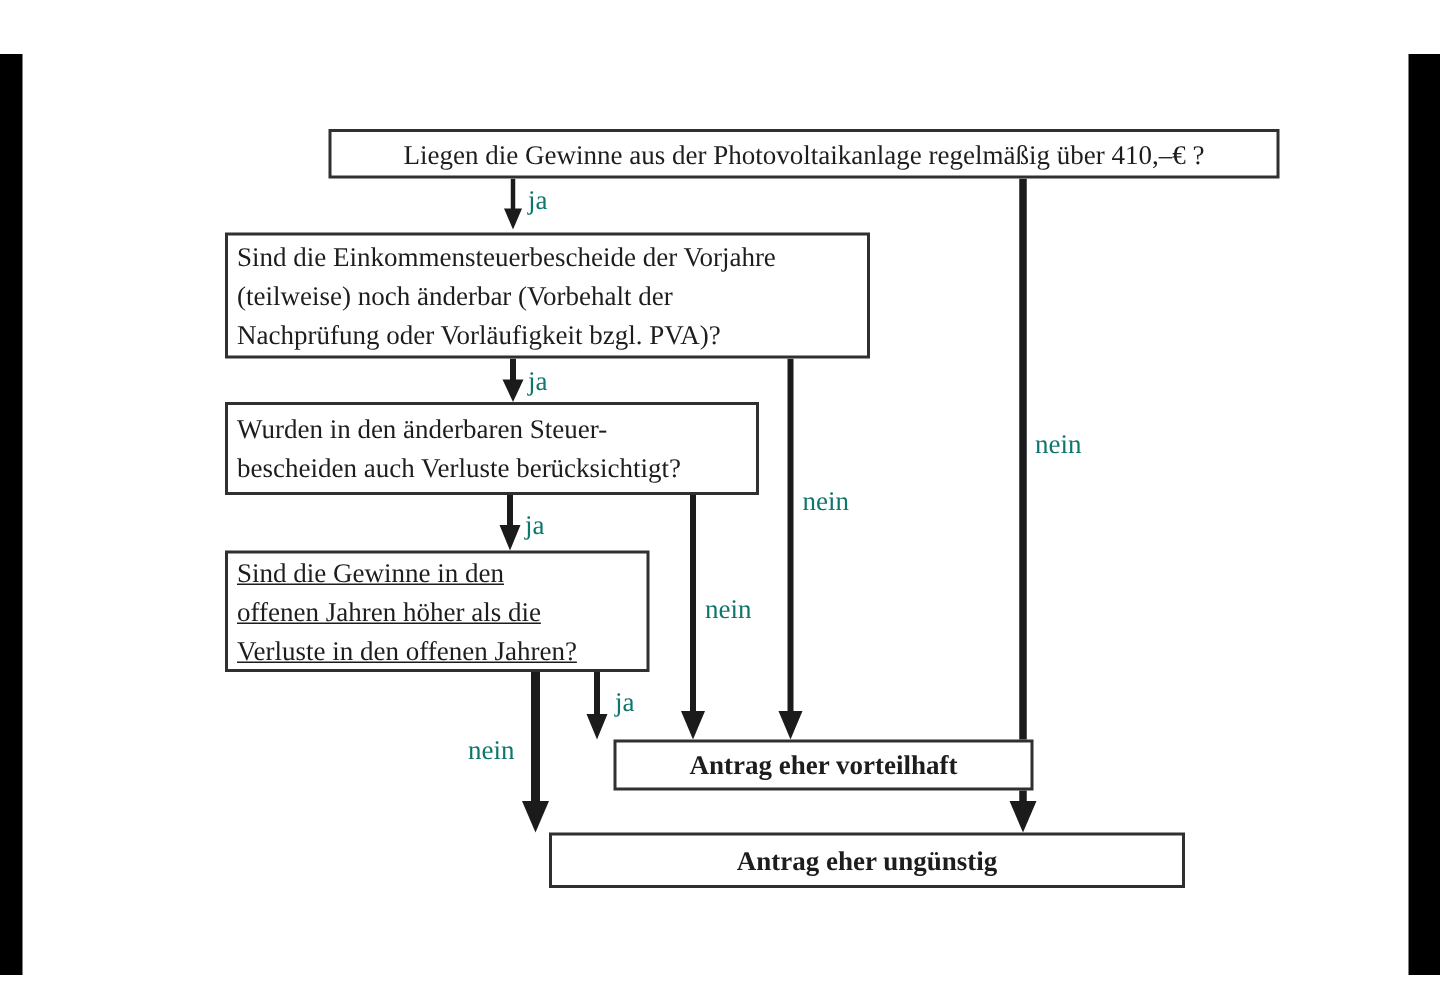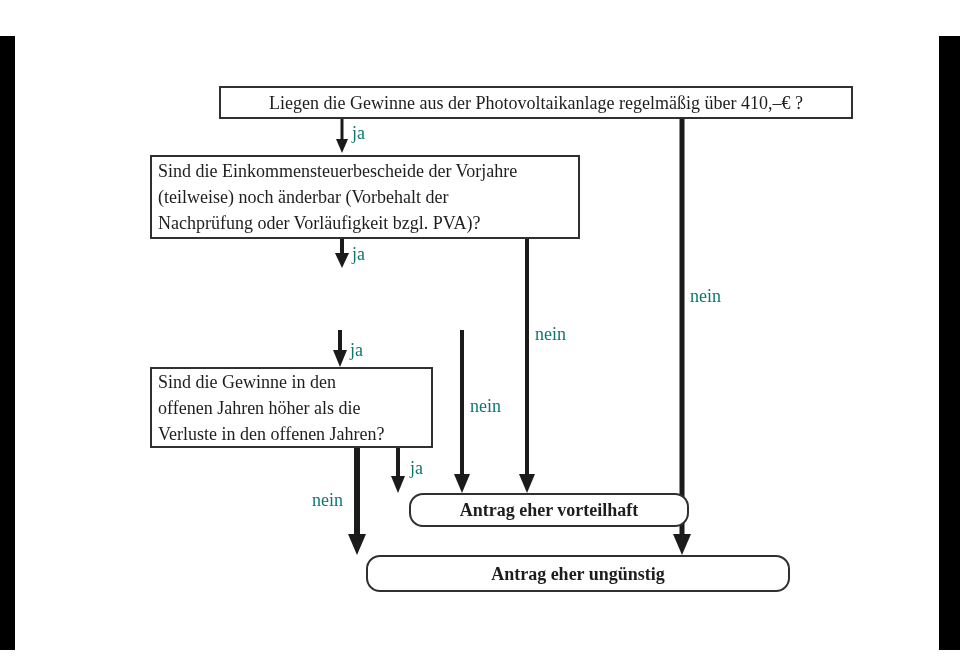--- a/index.html
+++ b/index.html
@@ -28,26 +28,26 @@
     font-size: 18px;
     line-height: 26px;
     display: flex;
     flex-direction: column;
     justify-content: center;
     white-space: pre-line;
     margin-left: 24px;
   }
   .node.decision { align-items: flex-start; text-align: left; padding: 0 6px; }
   .node.decision.single { align-items: center; text-align: center; }
-  .node.outcome  { align-items: center; text-align: center; font-weight: bold; border-radius: 14px; }
+  .node.outcome  { align-items: center; text-align: center; font-weight: bold; }
 
   #node-q1 { left: 195px; top: 86px;  width: 634px; height: 33px; }
   #node-q2 { left: 126px; top: 155px; width: 430px; height: 84px; }
   #node-q3 { left: 126px; top: 268px; width: 356px; height: 62px; }
-  #node-q4 { left: 126px; top: 367px; width: 283px; height: 81px; }
+  #node-q4 { left: 126px; top: 367px; width: 283px; height: 81px; text-decoration: underline; }
   #node-favorable   { left: 385px; top: 493px; width: 280px; height: 34px; }
   #node-unfavorable { left: 342px; top: 555px; width: 424px; height: 37px; }
 
   .edge-label {
     position: absolute;
     font-size: 18px;
     line-height: 20px;
     color: #0f766e;
     white-space: nowrap;
   }
@@ -102,20 +102,22 @@
       <polygon points="673,534 691,534 682,555"></polygon>
     </g>
   </svg>
 
   <div id="node-q1" class="node decision single">Liegen die Gewinne aus der Photovoltaikanlage regelmäßig über 410,–€ ?</div>
 
   <div id="node-q2" class="node decision">Sind die Einkommensteuerbescheide der Vorjahre
 (teilweise) noch änderbar (Vorbehalt der
 Nachprüfung oder Vorläufigkeit bzgl. PVA)?</div>
 
+  <div id="node-q3" class="node decision">Wurden in den änderbaren Steuer-
+bescheiden auch Verluste berücksichtigt?</div>
 
   <div id="node-q4" class="node decision">Sind die Gewinne in den
 offenen Jahren höher als die
 Verluste in den offenen Jahren?</div>
 
   <div id="node-favorable" class="node outcome">Antrag eher vorteilhaft</div>
 
   <div id="node-unfavorable" class="node outcome">Antrag eher ungünstig</div>
 
   <div id="label-ja-1" class="edge-label">ja</div>

